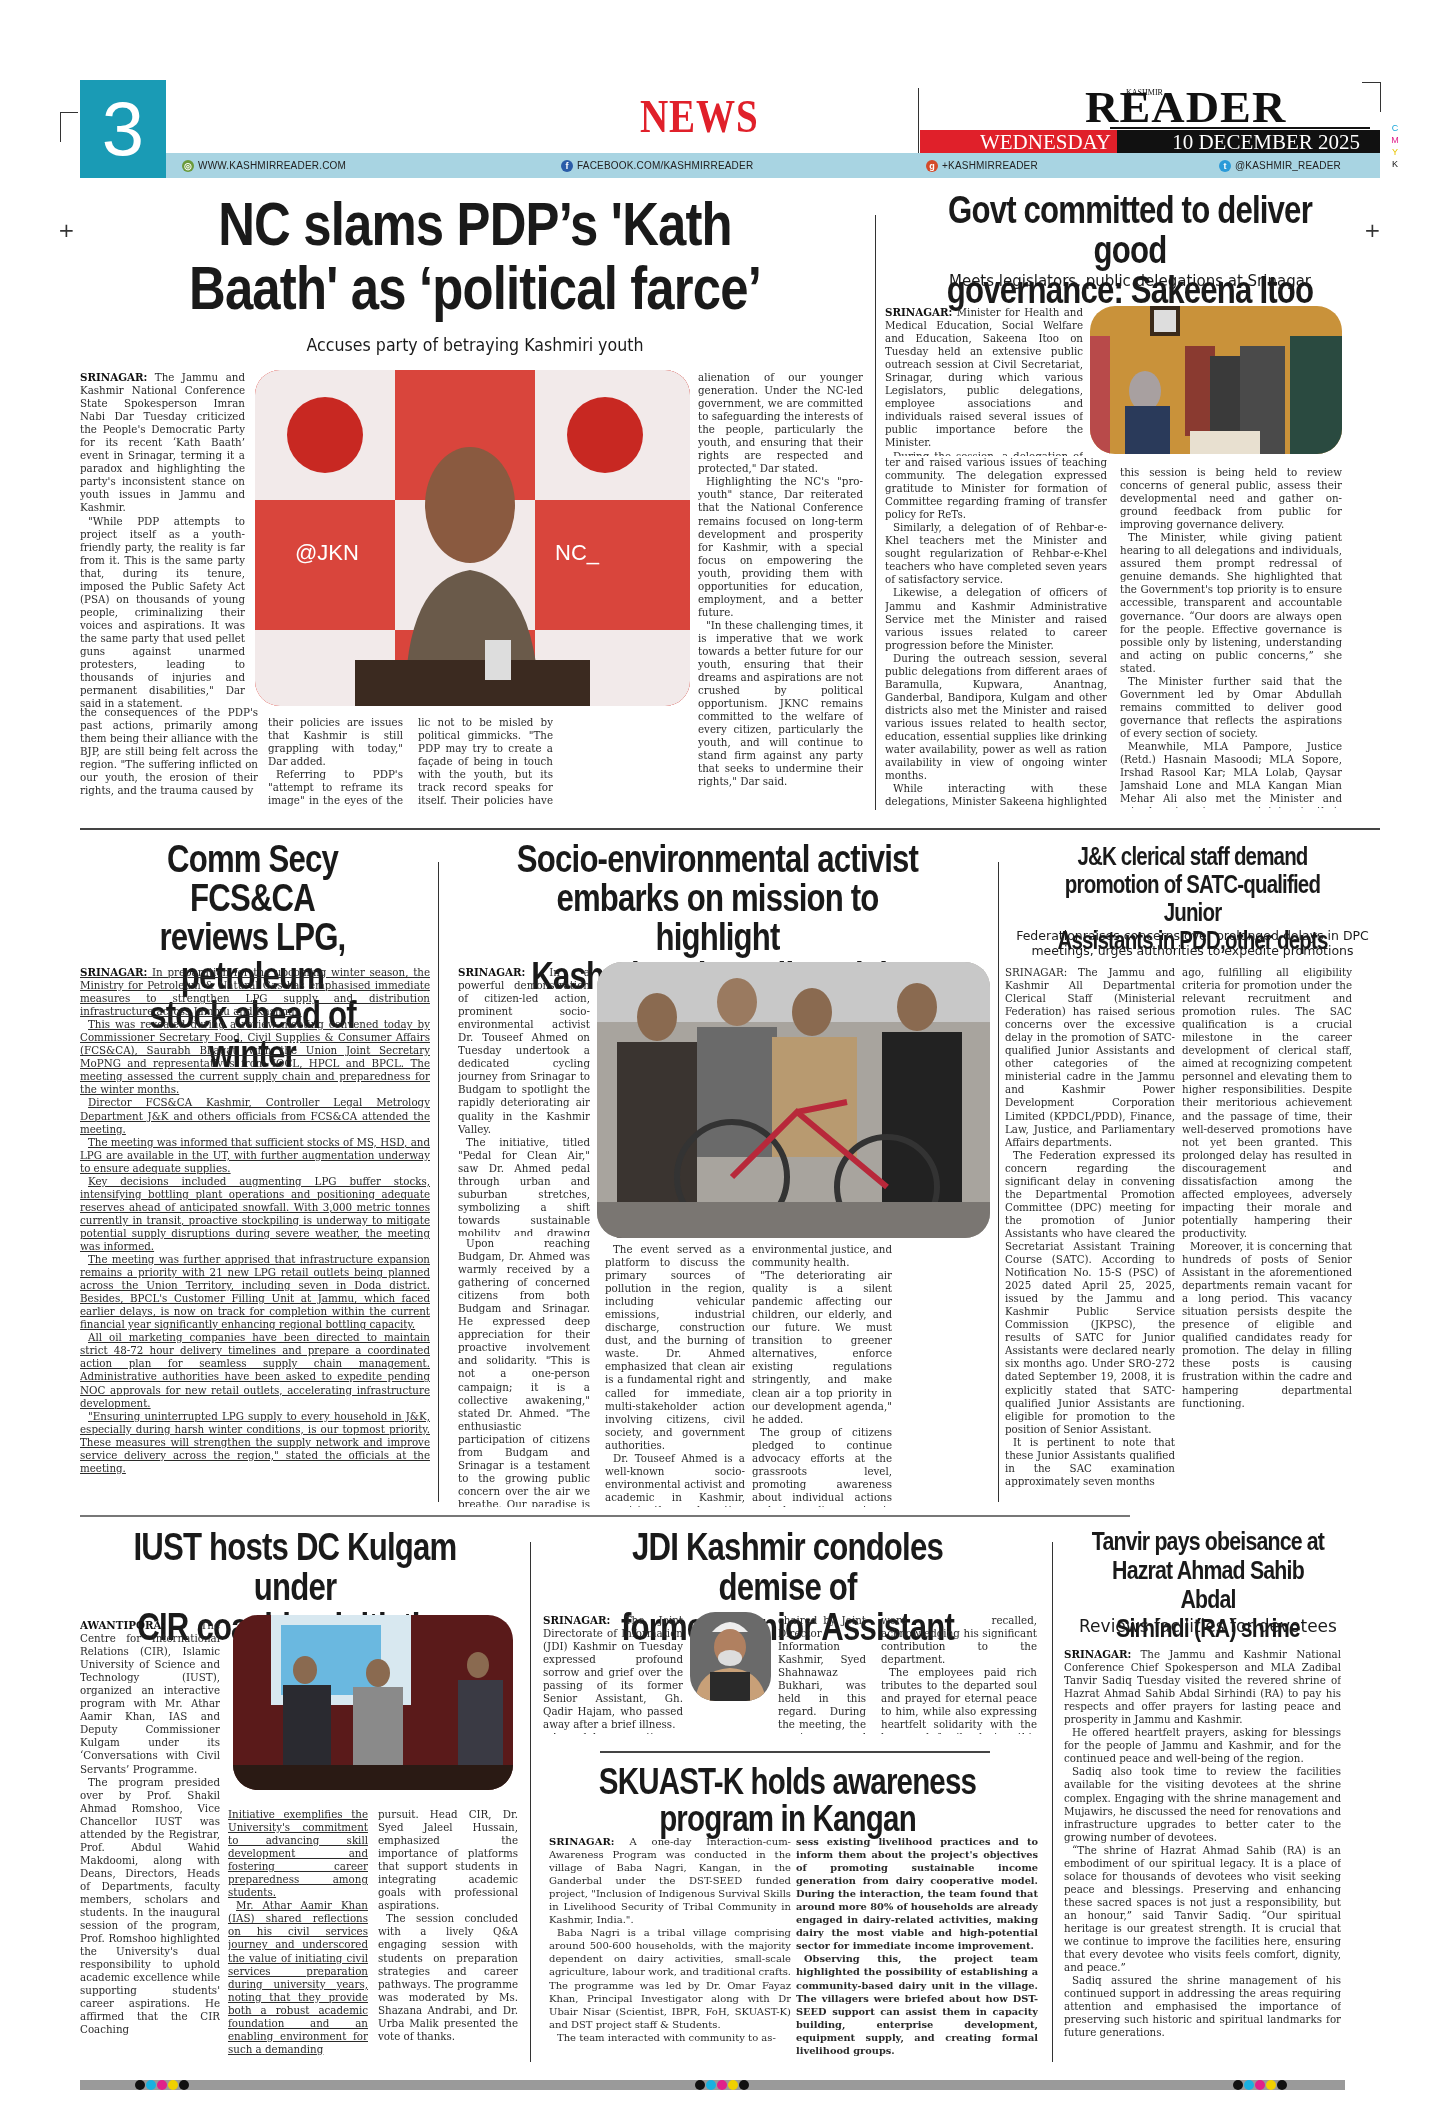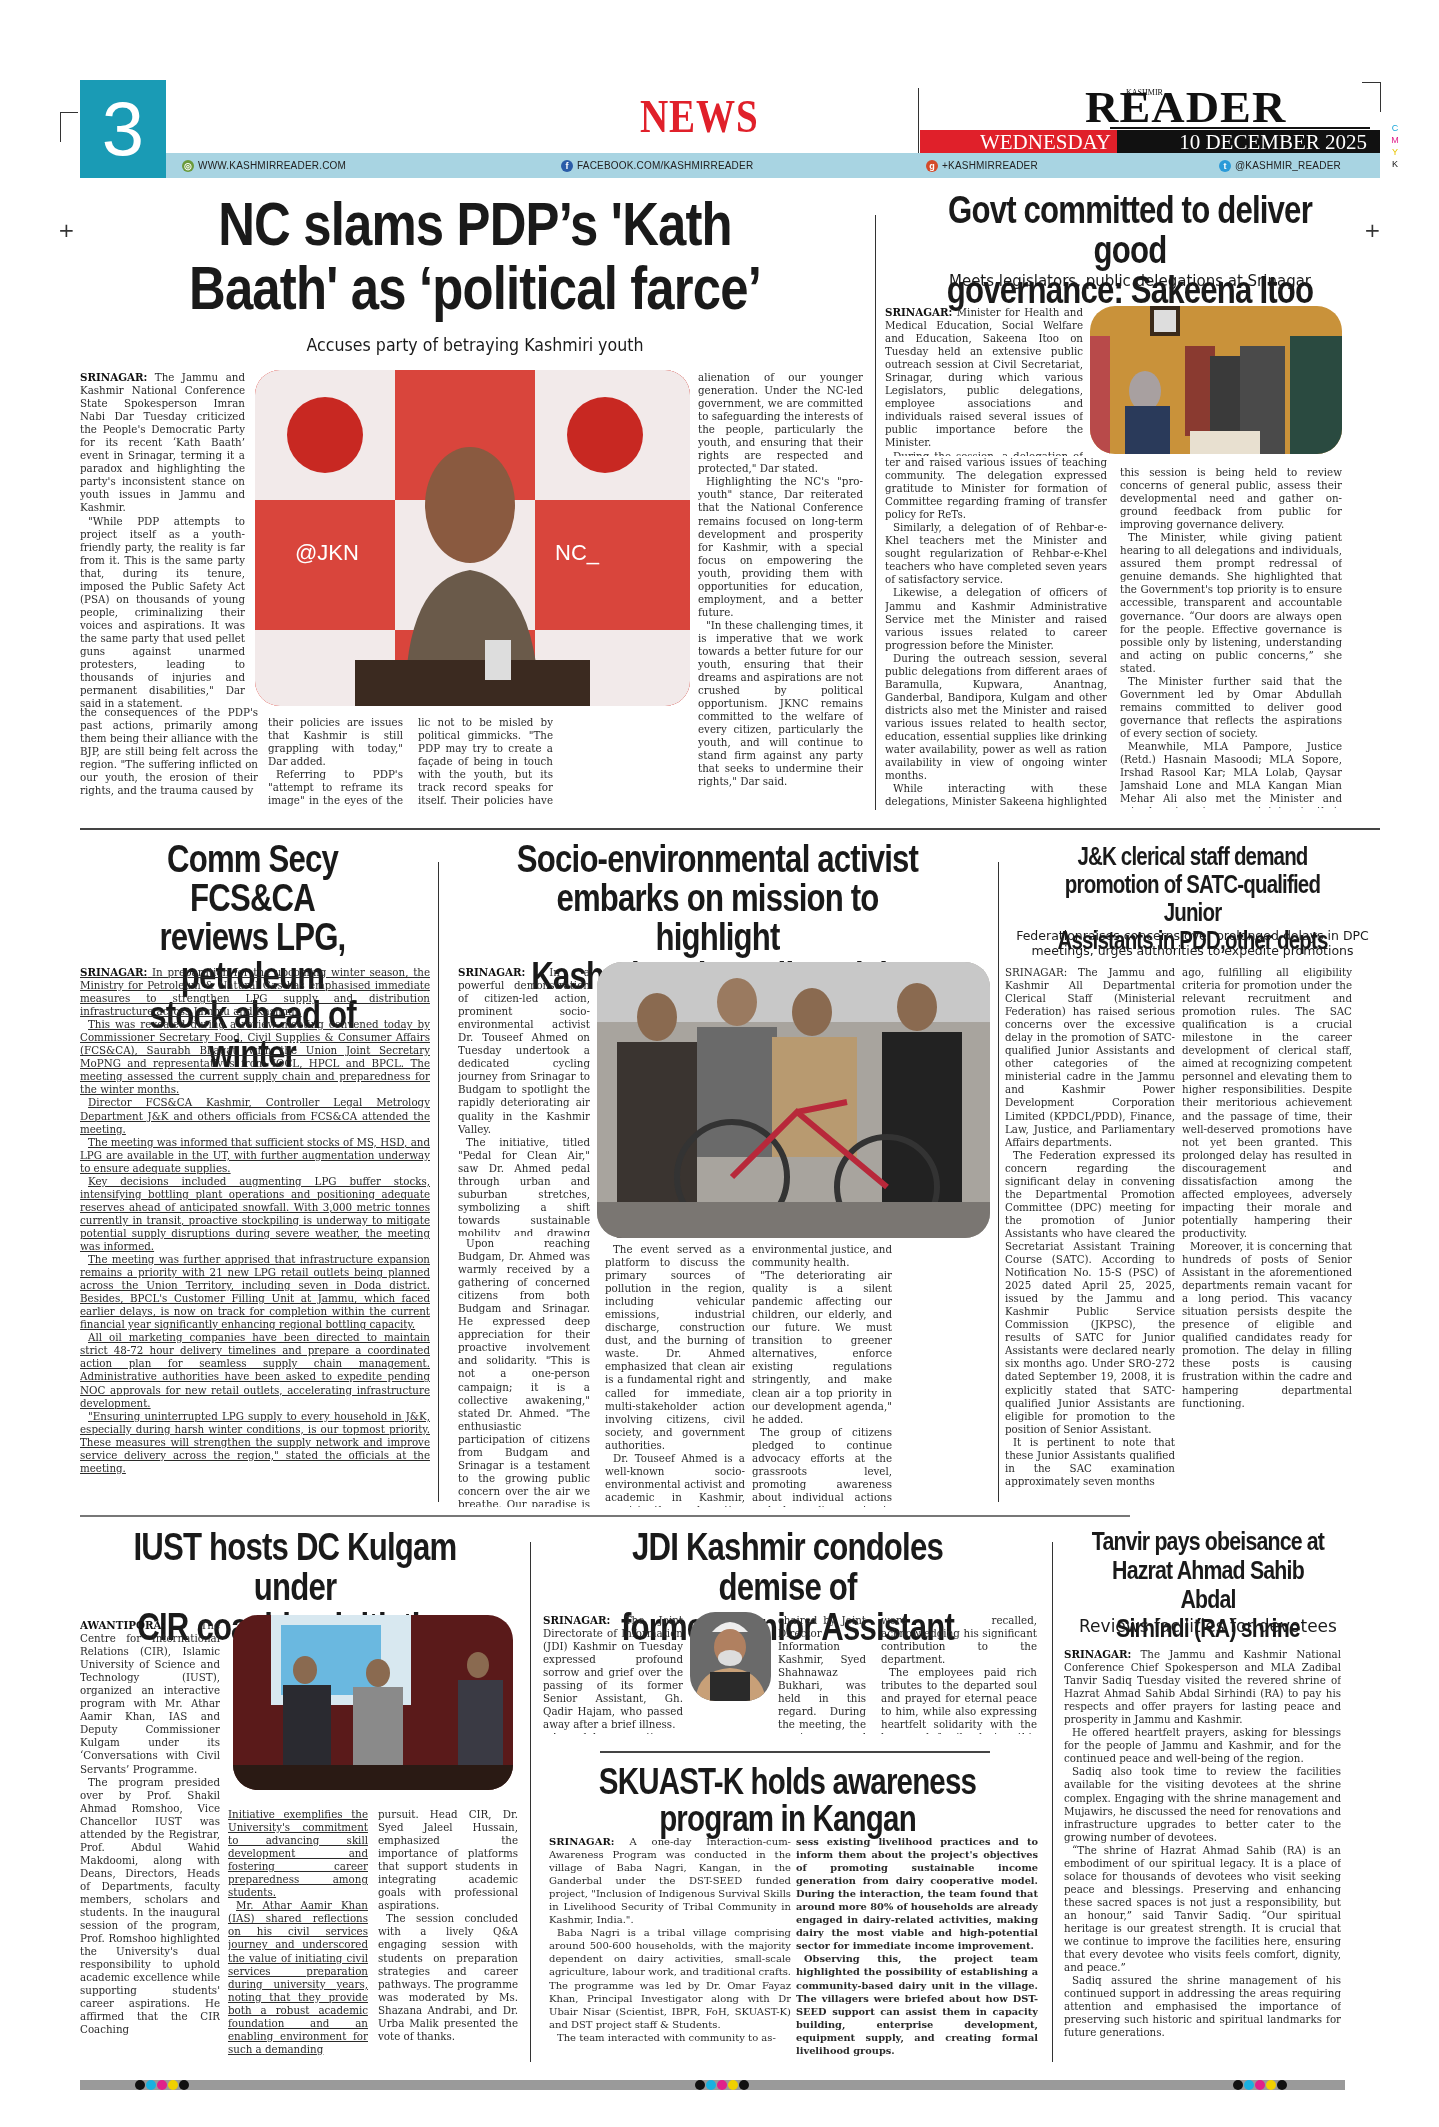--- a/index.html
+++ b/index.html
@@ -11,21 +11,21 @@
 
   
   .pagenum { position:absolute; left:80px; top:80px; width:86px; height:98px; background:#1a9bb5; color:#fff;
      font: 76px "Liberation Sans", sans-serif; text-align:center; line-height:98px; }
   .section-title { position:absolute; left:640px; top:90px; font: bold 46px "Liberation Serif", serif; color:#e0202a; letter-spacing:1px; transform: scaleX(0.85); transform-origin:left; }
   .brand-kashmir { position:absolute; left:1105px; top:92px; font: 8px "Liberation Serif", serif; color:#111; }
   .brand-reader { position:absolute; left:1085px; top:86px; font: bold 44px "Liberation Serif", serif; color:#111; letter-spacing:1px; transform: scaleX(1.05); transform-origin:left; line-height:1; }
   .brand-rule { position:absolute; left:1130px; top:128px; width:240px; height:2px; background:#111; }
   .dateband { position:absolute; left:920px; top:130px; width:460px; height:24px; display:flex; }
   .dateband .day { background:#e0202a; color:#fff; width:197px; text-align:right; padding-right:6px; font: 21px "Liberation Serif", serif; line-height:24px; }
-  .dateband .date { background:#111; color:#fff; flex:1; text-align:right; padding-right:13px; font: 21px "Liberation Serif", serif; line-height:24px; }
+  .dateband .date { background:#111; color:#fff; flex:1; text-align:right; padding-right:20px; font: 21px "Liberation Serif", serif; line-height:24px; }
   .cmyk { position:absolute; left:1390px; top:122px; width:10px; font: 9px "Liberation Sans", sans-serif; line-height:12px; text-align:center; }
   .socialbar { position:absolute; left:166px; top:153px; width:1214px; height:25px; background:#a8d4e2; display:flex; align-items:center;
      font: 10px "Liberation Sans", sans-serif; color:#222; letter-spacing:0.2px; }
   .socialbar .s { position:absolute; display:flex; align-items:center; gap:4px; }
   .sicon { display:inline-block; width:12px; height:12px; border-radius:50%; font: bold 9px "Liberation Sans", sans-serif; color:#fff; text-align:center; line-height:12px; }
   .vrule { position:absolute; width:1px; background:#333; }
   .hrule { position:absolute; height:2px; background:#444; }
 
   
   .hl { position:absolute; font-family: "Liberation Sans", sans-serif; font-weight:bold; color:#1a1a1a; text-align:center; transform-origin: center top; letter-spacing:-1px; }

